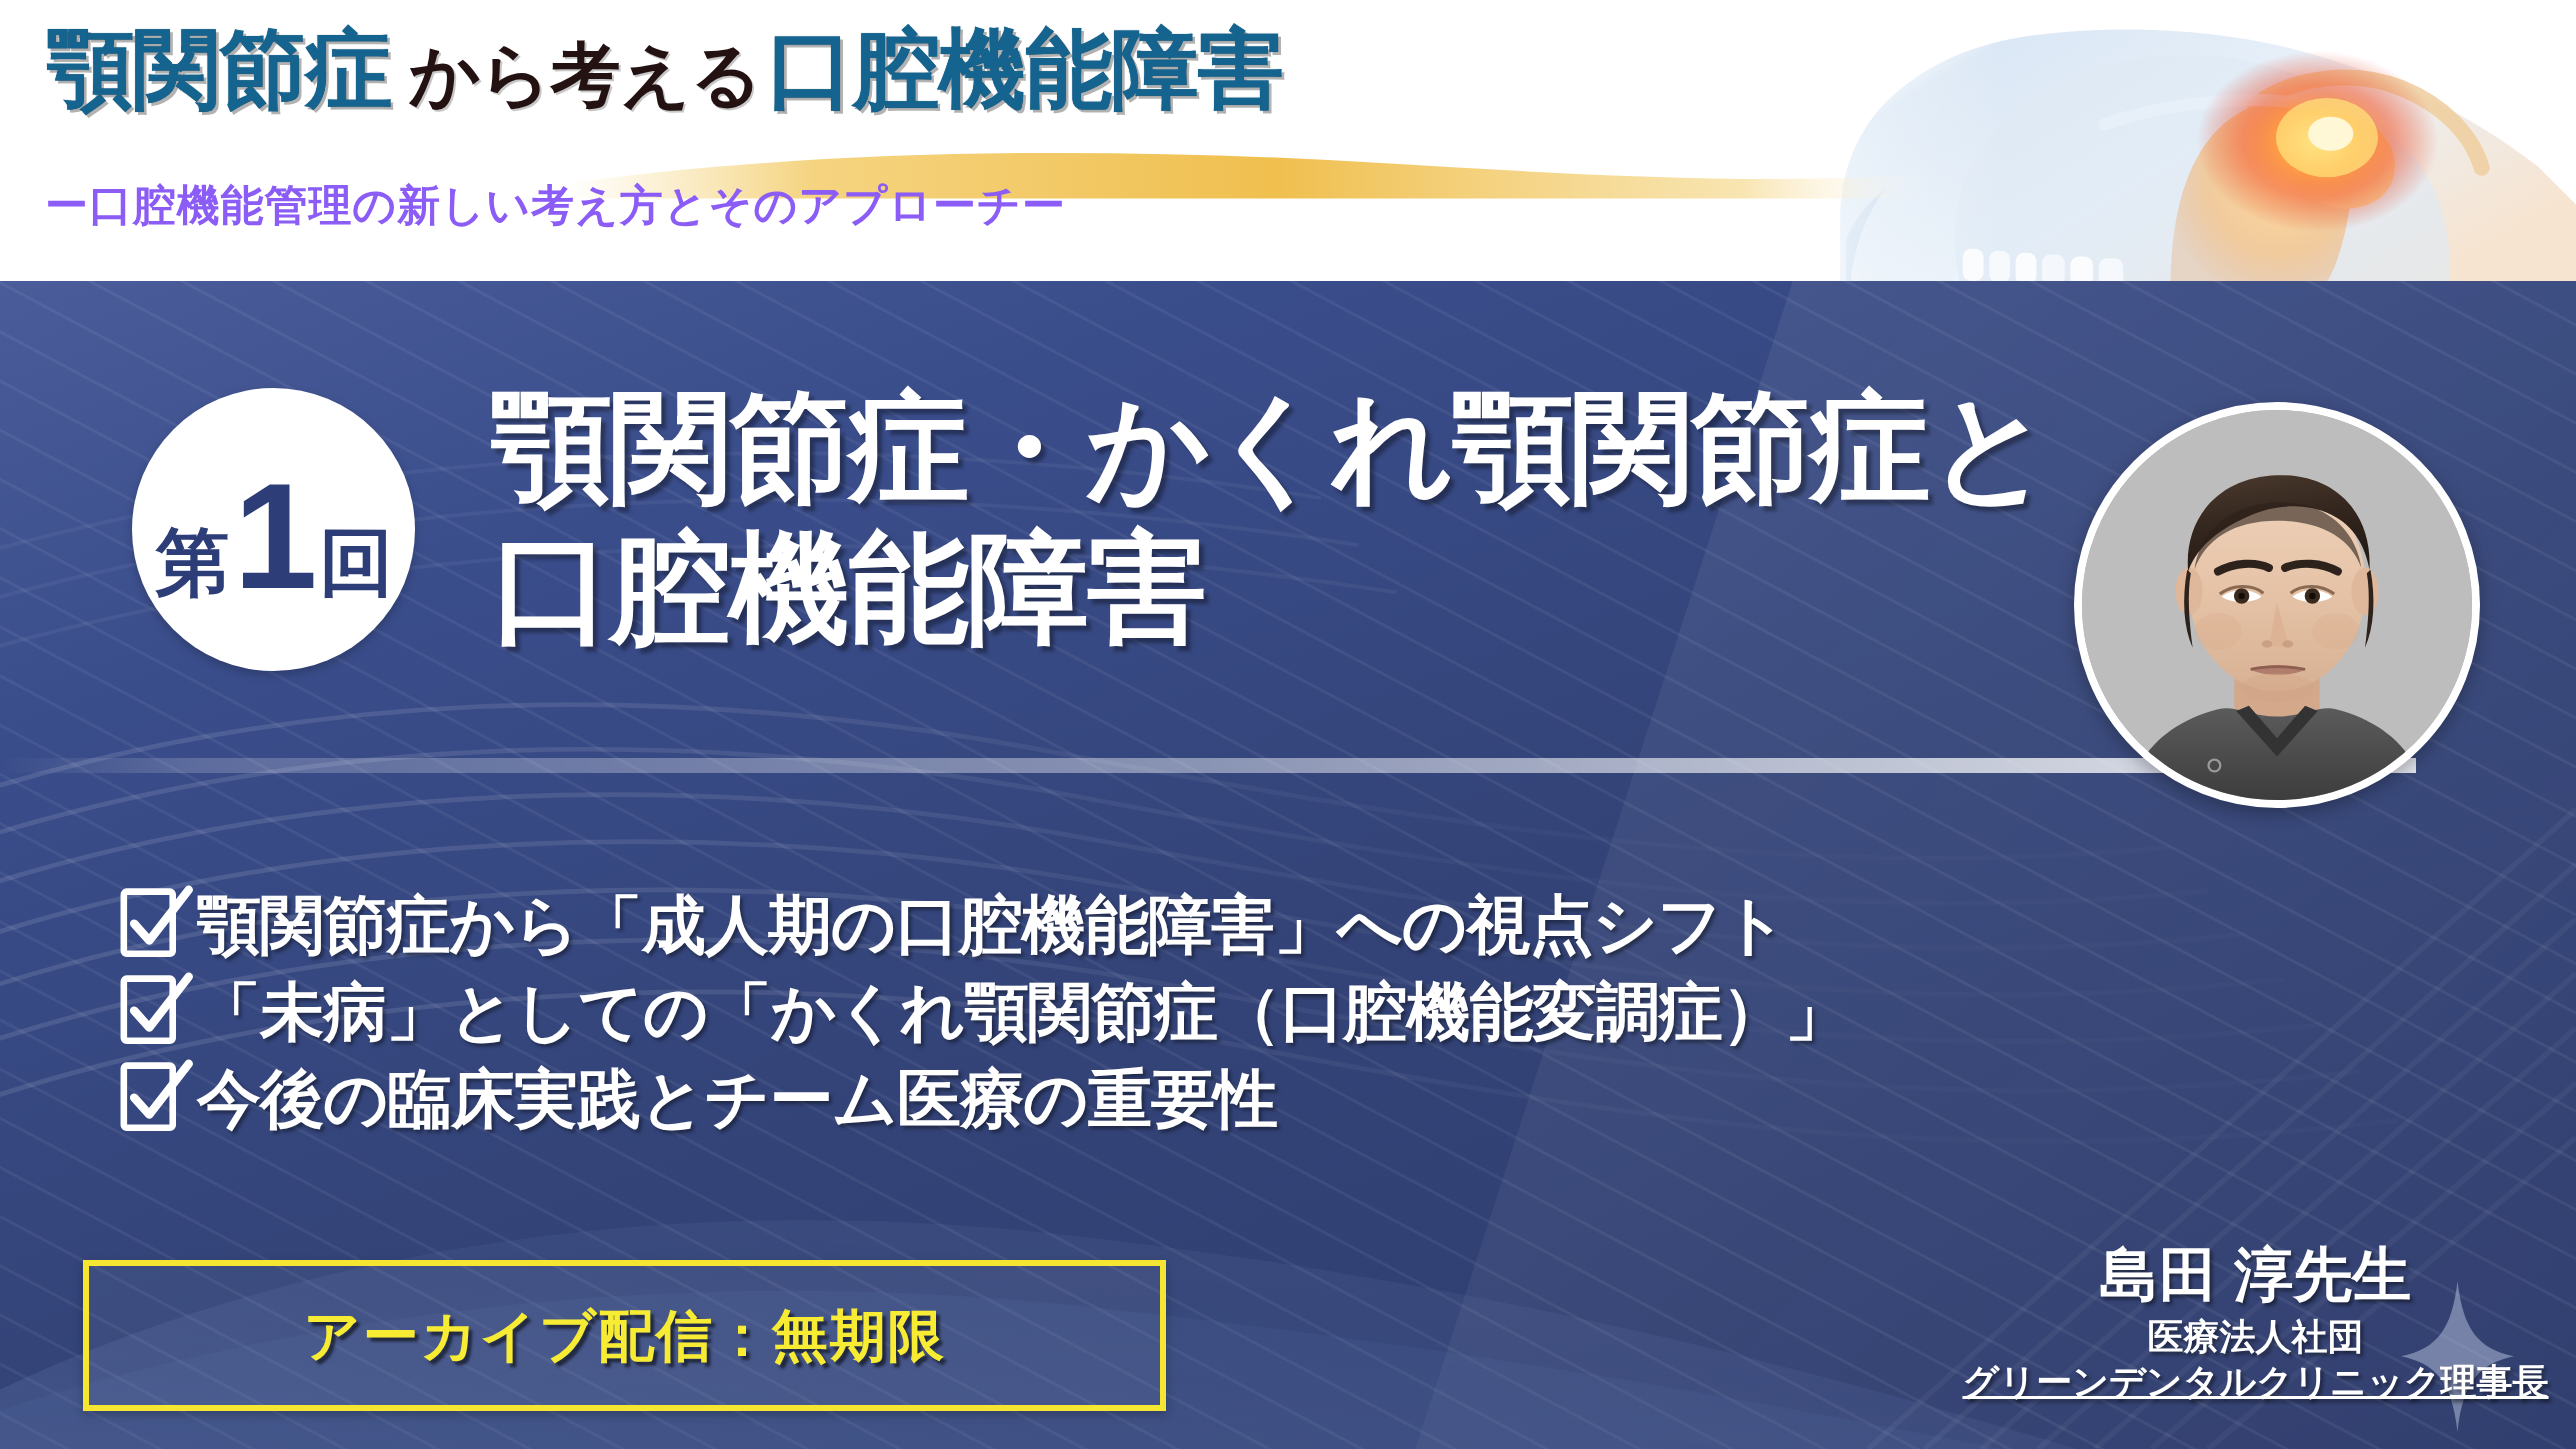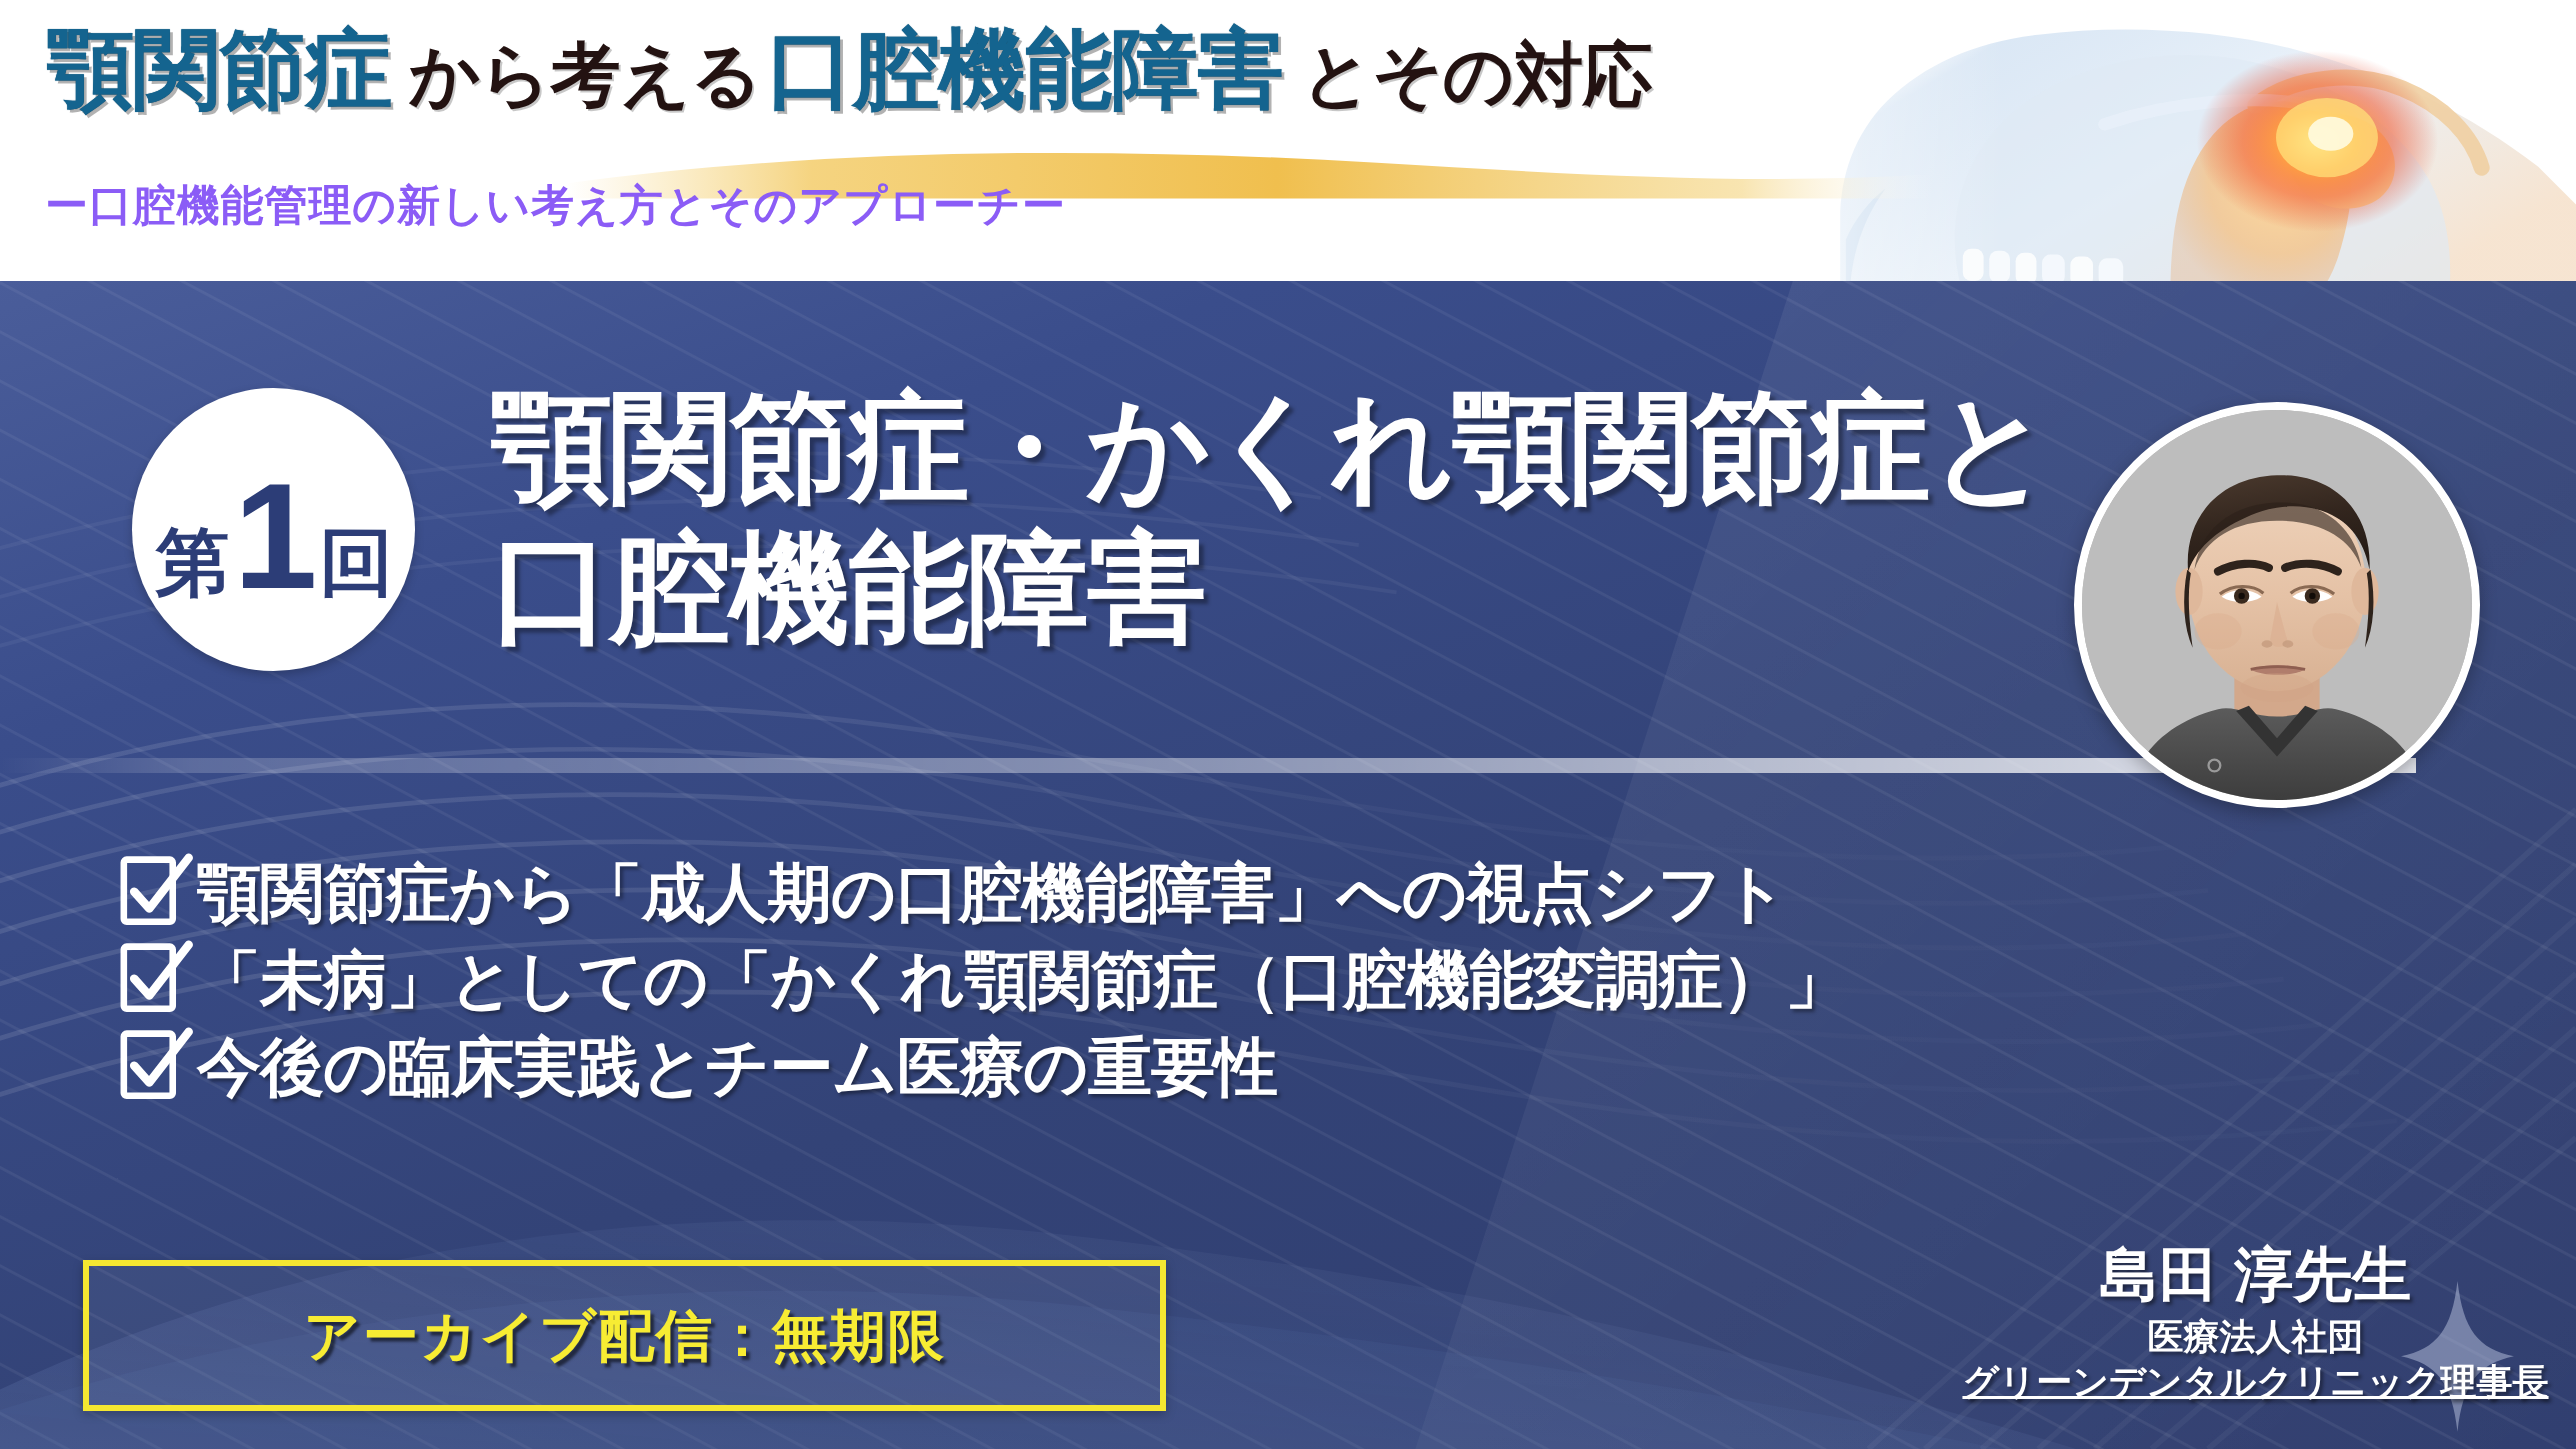--- a/index.html
+++ b/index.html
@@ -132,21 +132,21 @@
     font-size:121px;
     line-height:1.12;
     letter-spacing:-1.9px;
     text-shadow:4.7px 4.7px 3.8px rgba(0,0,0,.35);
     white-space:nowrap;
   }
   .main-title div + div{ margin-top:5.7px; }
 
   
   .checklist{
-    position:absolute; left:121px; top:579px;
+    position:absolute; left:121px; top:611px;
     z-index:6;
     width:1793px;
   }
   .check-row{
     display:flex; align-items:center;
     margin-bottom:21px;
     white-space:nowrap;
   }
   .check-box{
     position:relative;
@@ -307,21 +307,20 @@
           </linearGradient>
         </defs>
         <path d="M0,44 C260,8 560,4 860,22 C1080,35 1260,46 1450,34 L1450,60 L0,60 Z" fill="url(#goldSw)"></path>
       </svg>
     </div>
 
     <div class="header-title">
       <span class="ht-blue">顎関節症</span>
       <span class="ht-dark">から考える</span>
       <span class="ht-blue">口腔機能障害</span>
-      <span class="ht-dark">とその対応</span>
     </div>
 
     <div class="header-sub">ー口腔機能管理の新しい考え方とそのアプローチー</div>
   </div>
 
   <div class="body-area">
 
     <div class="bg-waves">
       <svg viewBox="0 0 2730 1238" preserveAspectRatio="none">
         <defs>

